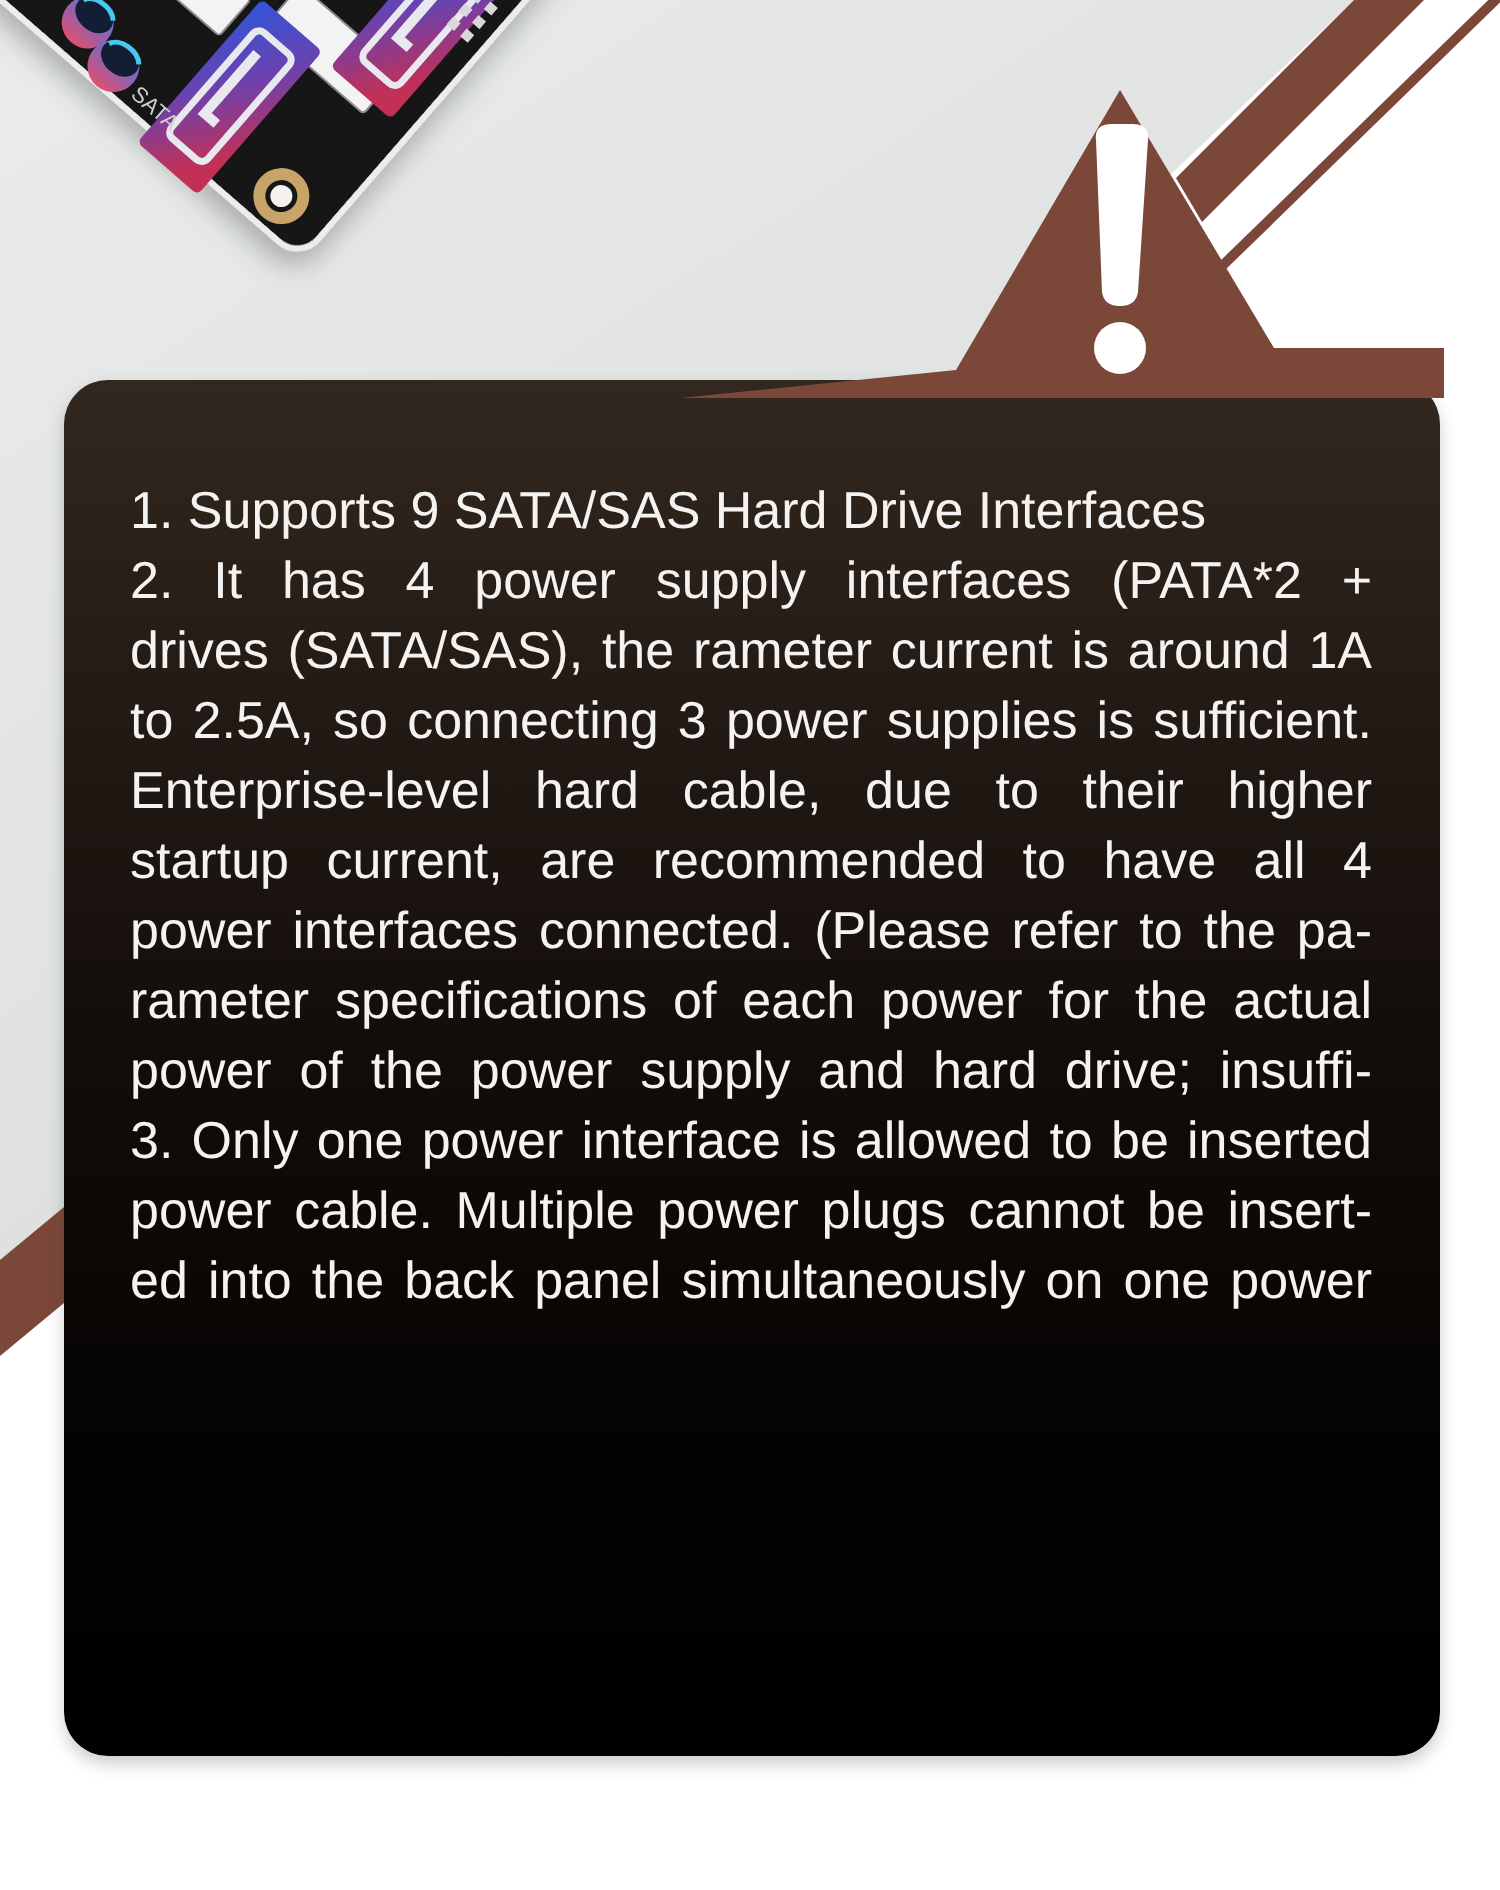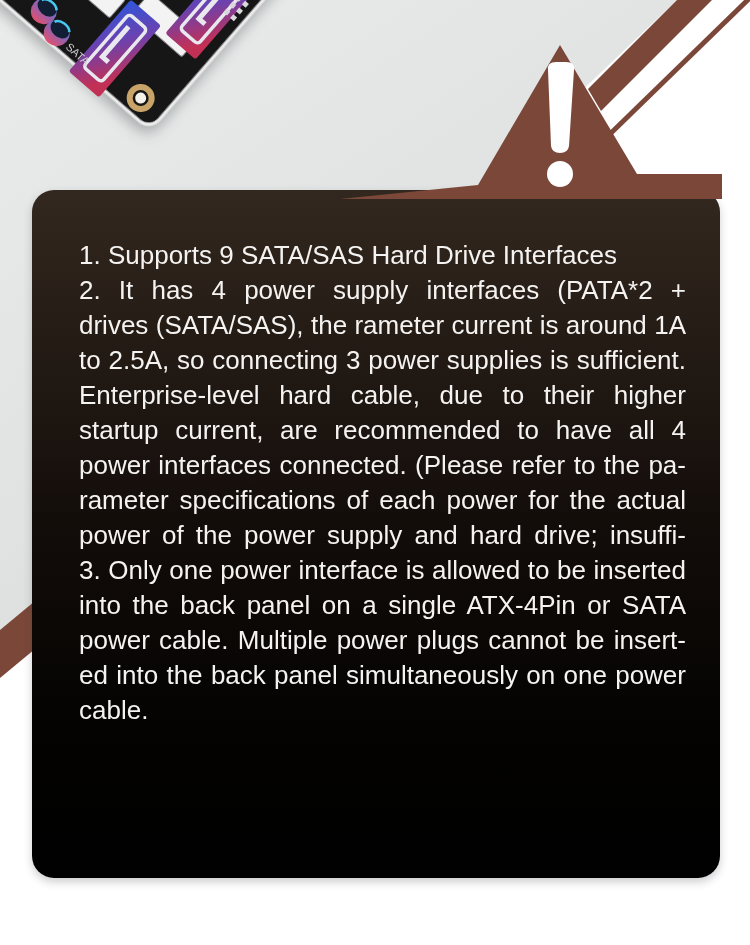--- a/index.html
+++ b/index.html
@@ -12,21 +12,21 @@
   .bg-svg,.fg-svg,.pcb-svg{position:absolute;pointer-events:none;}
   .bg-svg{left:0;top:0;}
   .pcb-svg{left:0;top:0;}
   .fg-svg{left:0;top:0;}
   .notice-panel{
     position:absolute;left:32px;top:190px;width:688px;height:688px;
     border-radius:22px;
     background:linear-gradient(180deg,#32281f 0%,#241b15 22%,#130d0a 48%,#040302 78%,#000 100%);
     box-shadow:0 4px 8px rgba(60,60,70,.25);
     box-sizing:border-box;
-    padding:48px 34px 0 47px;
+    padding:48px 34px 0 33px;
   }
   .notice-text{
     color:#f5f3f1;
     font-size:26px;
     line-height:35px;
     letter-spacing:0px;
   }
   .notice-text .line{text-align:justify;}
   .notice-text .line.stretch{text-align-last:justify;}
 </style>
@@ -125,24 +125,22 @@
         <div class="line">1. Supports 9 SATA/SAS Hard Drive Interfaces</div>
         <div class="line stretch">2. It has 4 power supply interfaces (PATA*2 +</div>
         <div class="line stretch">drives (SATA/SAS), the rameter current is around 1A</div>
         <div class="line stretch">to 2.5A, so connecting 3 power supplies is sufficient.</div>
         <div class="line stretch">Enterprise-level hard cable, due to their higher</div>
         <div class="line stretch">startup current, are recommended to have all 4</div>
         <div class="line stretch">power interfaces connected. (Please refer to the pa-</div>
         <div class="line stretch">rameter specifications of each power for the actual</div>
         <div class="line stretch">power of the power supply and hard drive; insuffi-</div>
         <div class="line stretch">3. Only one power interface is allowed to be inserted</div>
-        <div class="line stretch">into the back panel on a single ATX-4Pin or SATA</div>
         <div class="line stretch">power cable. Multiple power plugs cannot be insert-</div>
         <div class="line stretch">ed into the back panel simultaneously on one power</div>
-        <div class="line">cable.</div>
       </div>
   </div>
 
   <svg class="fg-svg" width="750" height="945" viewBox="0 0 750 945" aria-hidden="true">
     <polygon points="340,199 478,185 560,45 637,174 722,174 722,199" fill="#7a4739"></polygon>
     <g>
       <path d="M548,70 Q547,62 556,62 L566,62 Q575,62 574,70 L569,146 Q568,153 560,153 Q552,153 551,146 Z" fill="#ffffff"></path>
       <circle cx="560" cy="174" r="13" fill="#ffffff"></circle>
     </g>
   </svg>

